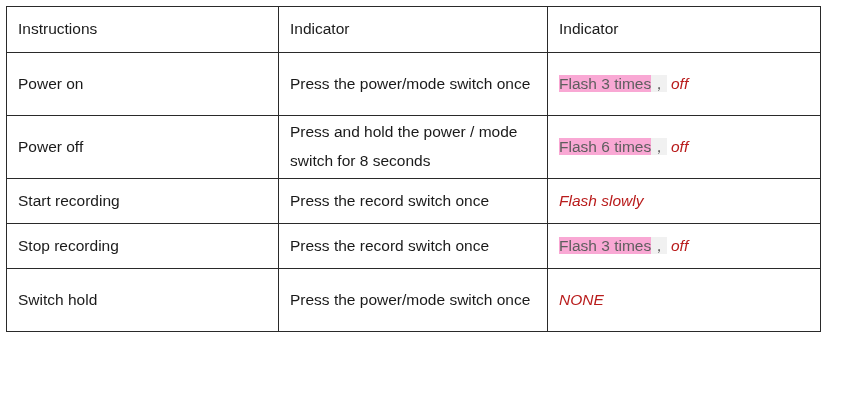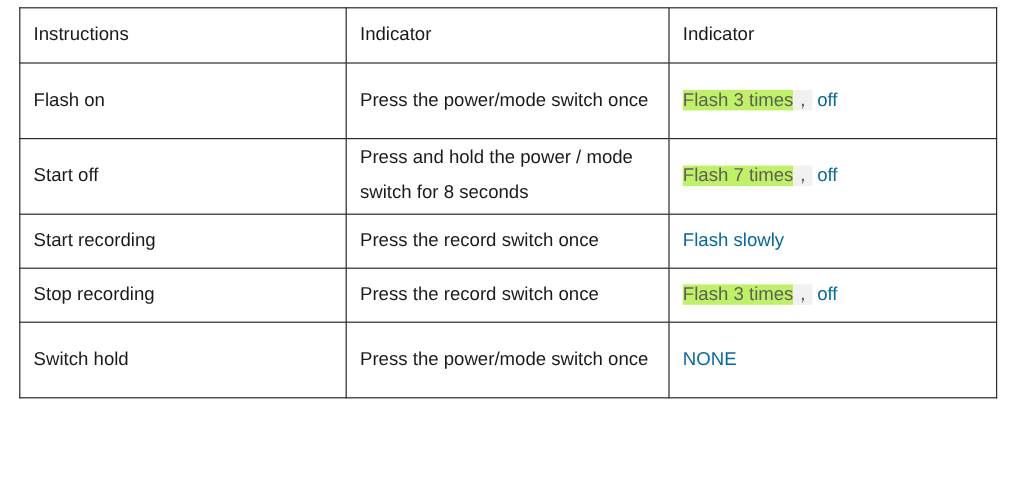--- a/index.html
+++ b/index.html
@@ -14,21 +14,21 @@
     overflow: hidden;
   }
   .sheet {
     position: relative;
     width: 848px;
     height: 403px;
     background: #ffffff;
   }
   table.spec-table {
     position: absolute;
-    left: 16px;
+    left: 6px;
     top: 6px;
     width: 814px;
     border-collapse: collapse;
     table-layout: fixed;
     background: #ffffff;
   }
   table.spec-table td {
     border: 1px solid #2a2a2a;
     padding: 0 11px;
     vertical-align: middle;
@@ -47,28 +47,29 @@
   tr.r-one td  { height: 44px; margin-top: 48px; }
 
   .cell-text {
     display: block;
   }
   .two-line {
     line-height: 1.85;
   }
   .muted {
     color: #5e5e5e;
-    background: #bef264;
+    background: #f9a8d4;
   }
   .fw-comma {
     color: #5e5e5e;
     background: #f1f1f1;
   }
   .plain {
-    color: #0369a1;
+    color: #b91c1c;
+    font-style: italic;
   }
   .ind-wrap {
     display: inline;
     white-space: nowrap;
   }
 </style>
 </head>
 <body>
 
 <div class="sheet">
@@ -86,39 +87,39 @@
         <td>
           <span class="cell-text">Indicator</span>
         </td>
         <td>
           <span class="cell-text">Indicator</span>
         </td>
       </tr>
 
       <tr class="r-two">
         <td>
-          <span class="cell-text">Flash on</span>
+          <span class="cell-text">Power on</span>
         </td>
         <td>
           <span class="cell-text two-line">Press the power/mode switch once</span>
         </td>
         <td>
           <span class="ind-wrap"><span class="muted">Flash 3 times</span><span class="fw-comma">，</span>&nbsp;<span class="plain">off</span></span>
         </td>
       </tr>
 
       <tr class="r-two">
         <td>
-          <span class="cell-text">Start off</span>
+          <span class="cell-text">Power off</span>
         </td>
         <td>
           <span class="cell-text two-line">Press and hold the power / mode switch for 8 seconds</span>
         </td>
         <td>
-          <span class="ind-wrap"><span class="muted">Flash 7 times</span><span class="fw-comma">，</span>&nbsp;<span class="plain">off</span></span>
+          <span class="ind-wrap"><span class="muted">Flash 6 times</span><span class="fw-comma">，</span>&nbsp;<span class="plain">off</span></span>
         </td>
       </tr>
 
       <tr class="r-one">
         <td>
           <span class="cell-text">Start recording</span>
         </td>
         <td>
           <span class="cell-text">Press the record switch once</span>
         </td>

